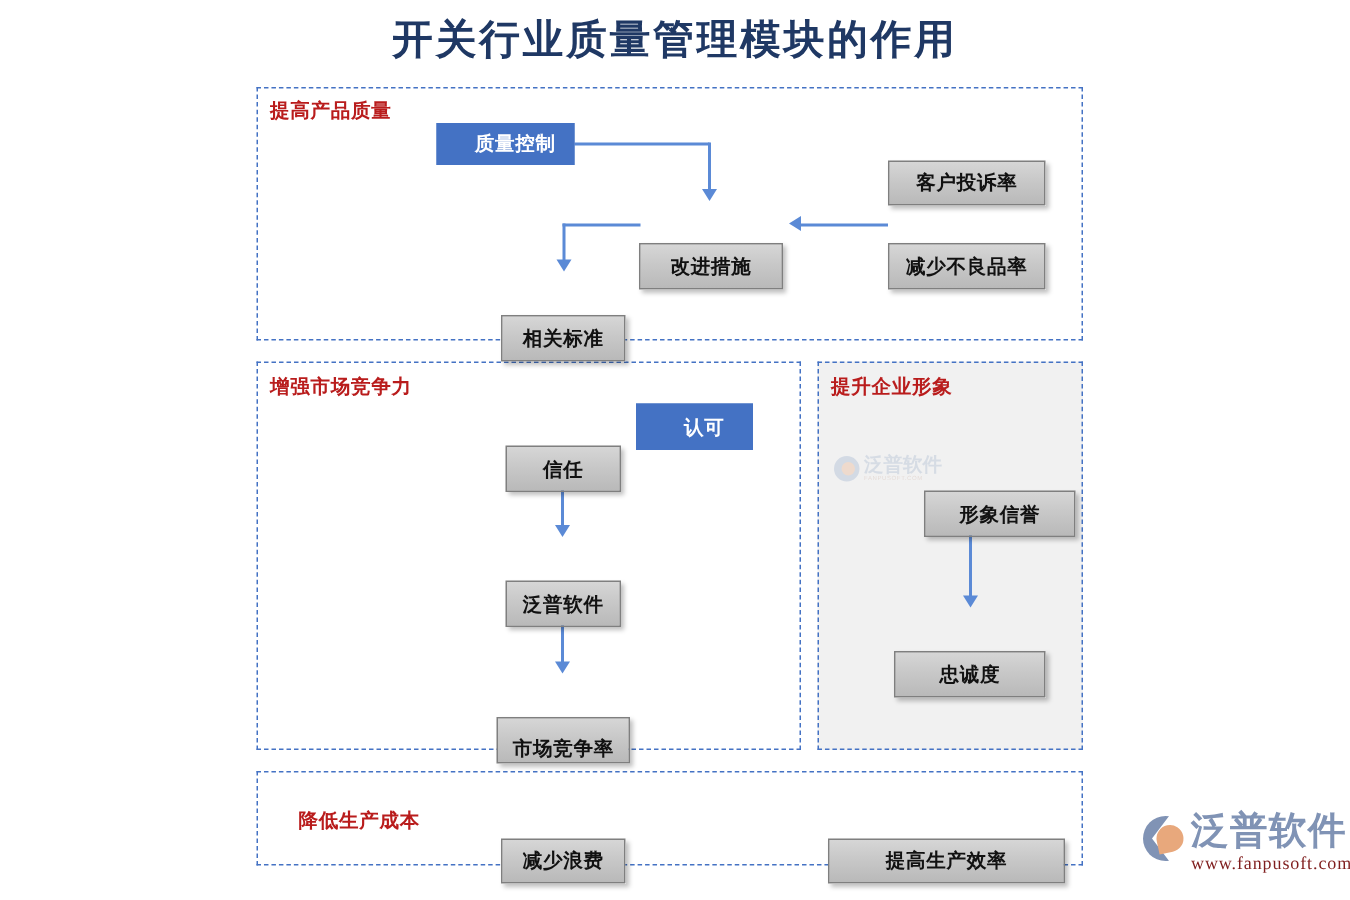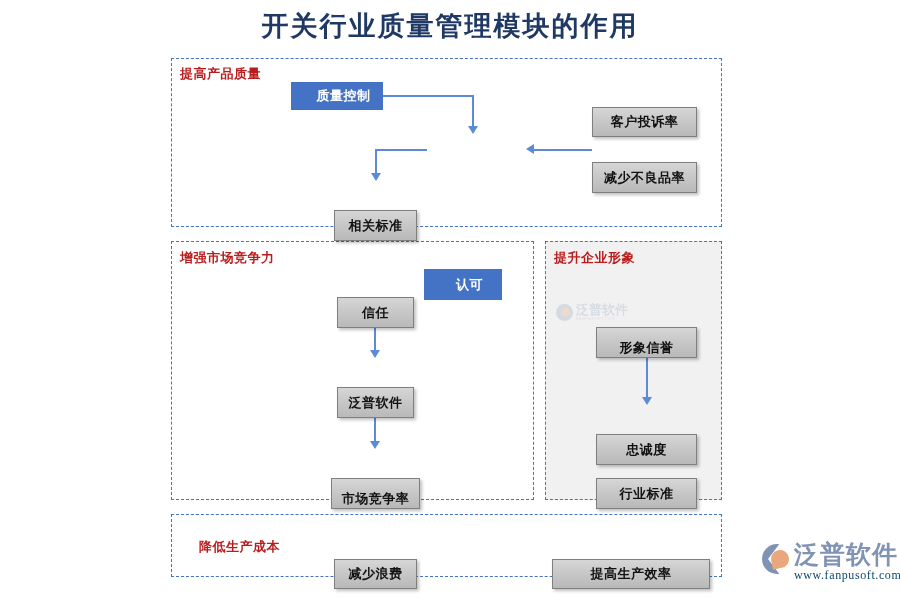--- a/index.html
+++ b/index.html
@@ -167,21 +167,21 @@
   .brand-name {
     font-size: 25px;
     font-weight: 700;
     color: #8093b5;
     line-height: 1.05;
     letter-spacing: 1px;
     font-family: "Liberation Sans", "DejaVu Sans", sans-serif;
   }
   .brand-url {
     font-size: 12px;
-    color: #0c4a6e;
+    color: #7f1d1d;
     letter-spacing: 0.6px;
     margin-top: 1px;
     font-family: "Liberation Serif", "DejaVu Serif", serif;
   }
 </style>
 </head>
 <body>
 
 <div id="canvas">
 
@@ -191,20 +191,23 @@
   <div class="panel-title" style="left:180px; top:65px;">提高产品质量</div>
 
   <div class="node blue" style="left:291px; top:82px; width:92px; height:28px;">
     <span>质量控制</span>
   </div>
 
   <div class="node gray" style="left:592px; top:79px; width:105px; height:30px;">
     <span>客户投诉率</span>
   </div>
 
+  <div class="node gray" style="left:426px; top:134px; width:96px; height:31px;">
+    <span>改进措施</span>
+  </div>
 
   <div class="node gray" style="left:592px; top:134px; width:105px; height:31px;">
     <span>减少不良品率</span>
   </div>
 
   <div class="node gray" style="left:334px; top:182px; width:83px; height:31px;">
     <span>相关标准</span>
   </div>
 
   <div class="ln h" style="left:383px; top:95px; width:90px;"></div>
@@ -250,31 +253,28 @@
   <div class="panel-title" style="left:554px; top:249px;">提升企业形象</div>
 
   <div class="watermark" style="left:556px; top:303px;">
     <div class="wm-mark"></div>
     <div>
       <div class="wm-text">泛普软件</div>
       <div class="wm-sub">FANPUSOFT.COM</div>
     </div>
   </div>
 
-  <div class="node gray" style="left:596px; top:299px; width:101px; height:31px;align-items:flex-end;">
+  <div class="node gray" style="left:616px; top:299px; width:101px; height:31px;">
     <span>形象信誉</span>
   </div>
 
   <div class="node gray" style="left:596px; top:406px; width:101px; height:31px;">
     <span>忠诚度</span>
   </div>
 
-  <div class="node gray" style="left:596px; top:450px; width:101px; height:31px;">
-    <span>行业标准</span>
-  </div>
 
   <div class="ln v" style="left:646px; top:330px; height:68px;"></div>
   <div class="arrow down" style="left:642px; top:397px;"></div>
 
   <div class="panel" style="left:171px; top:514px; width:551px; height:63px;"></div>
   <div class="panel-title" style="left:199px; top:538px;">降低生产成本</div>
 
   <div class="node gray" style="left:334px; top:531px; width:83px; height:30px;text-align:center;">
     <span>减少浪费</span>
   </div>

